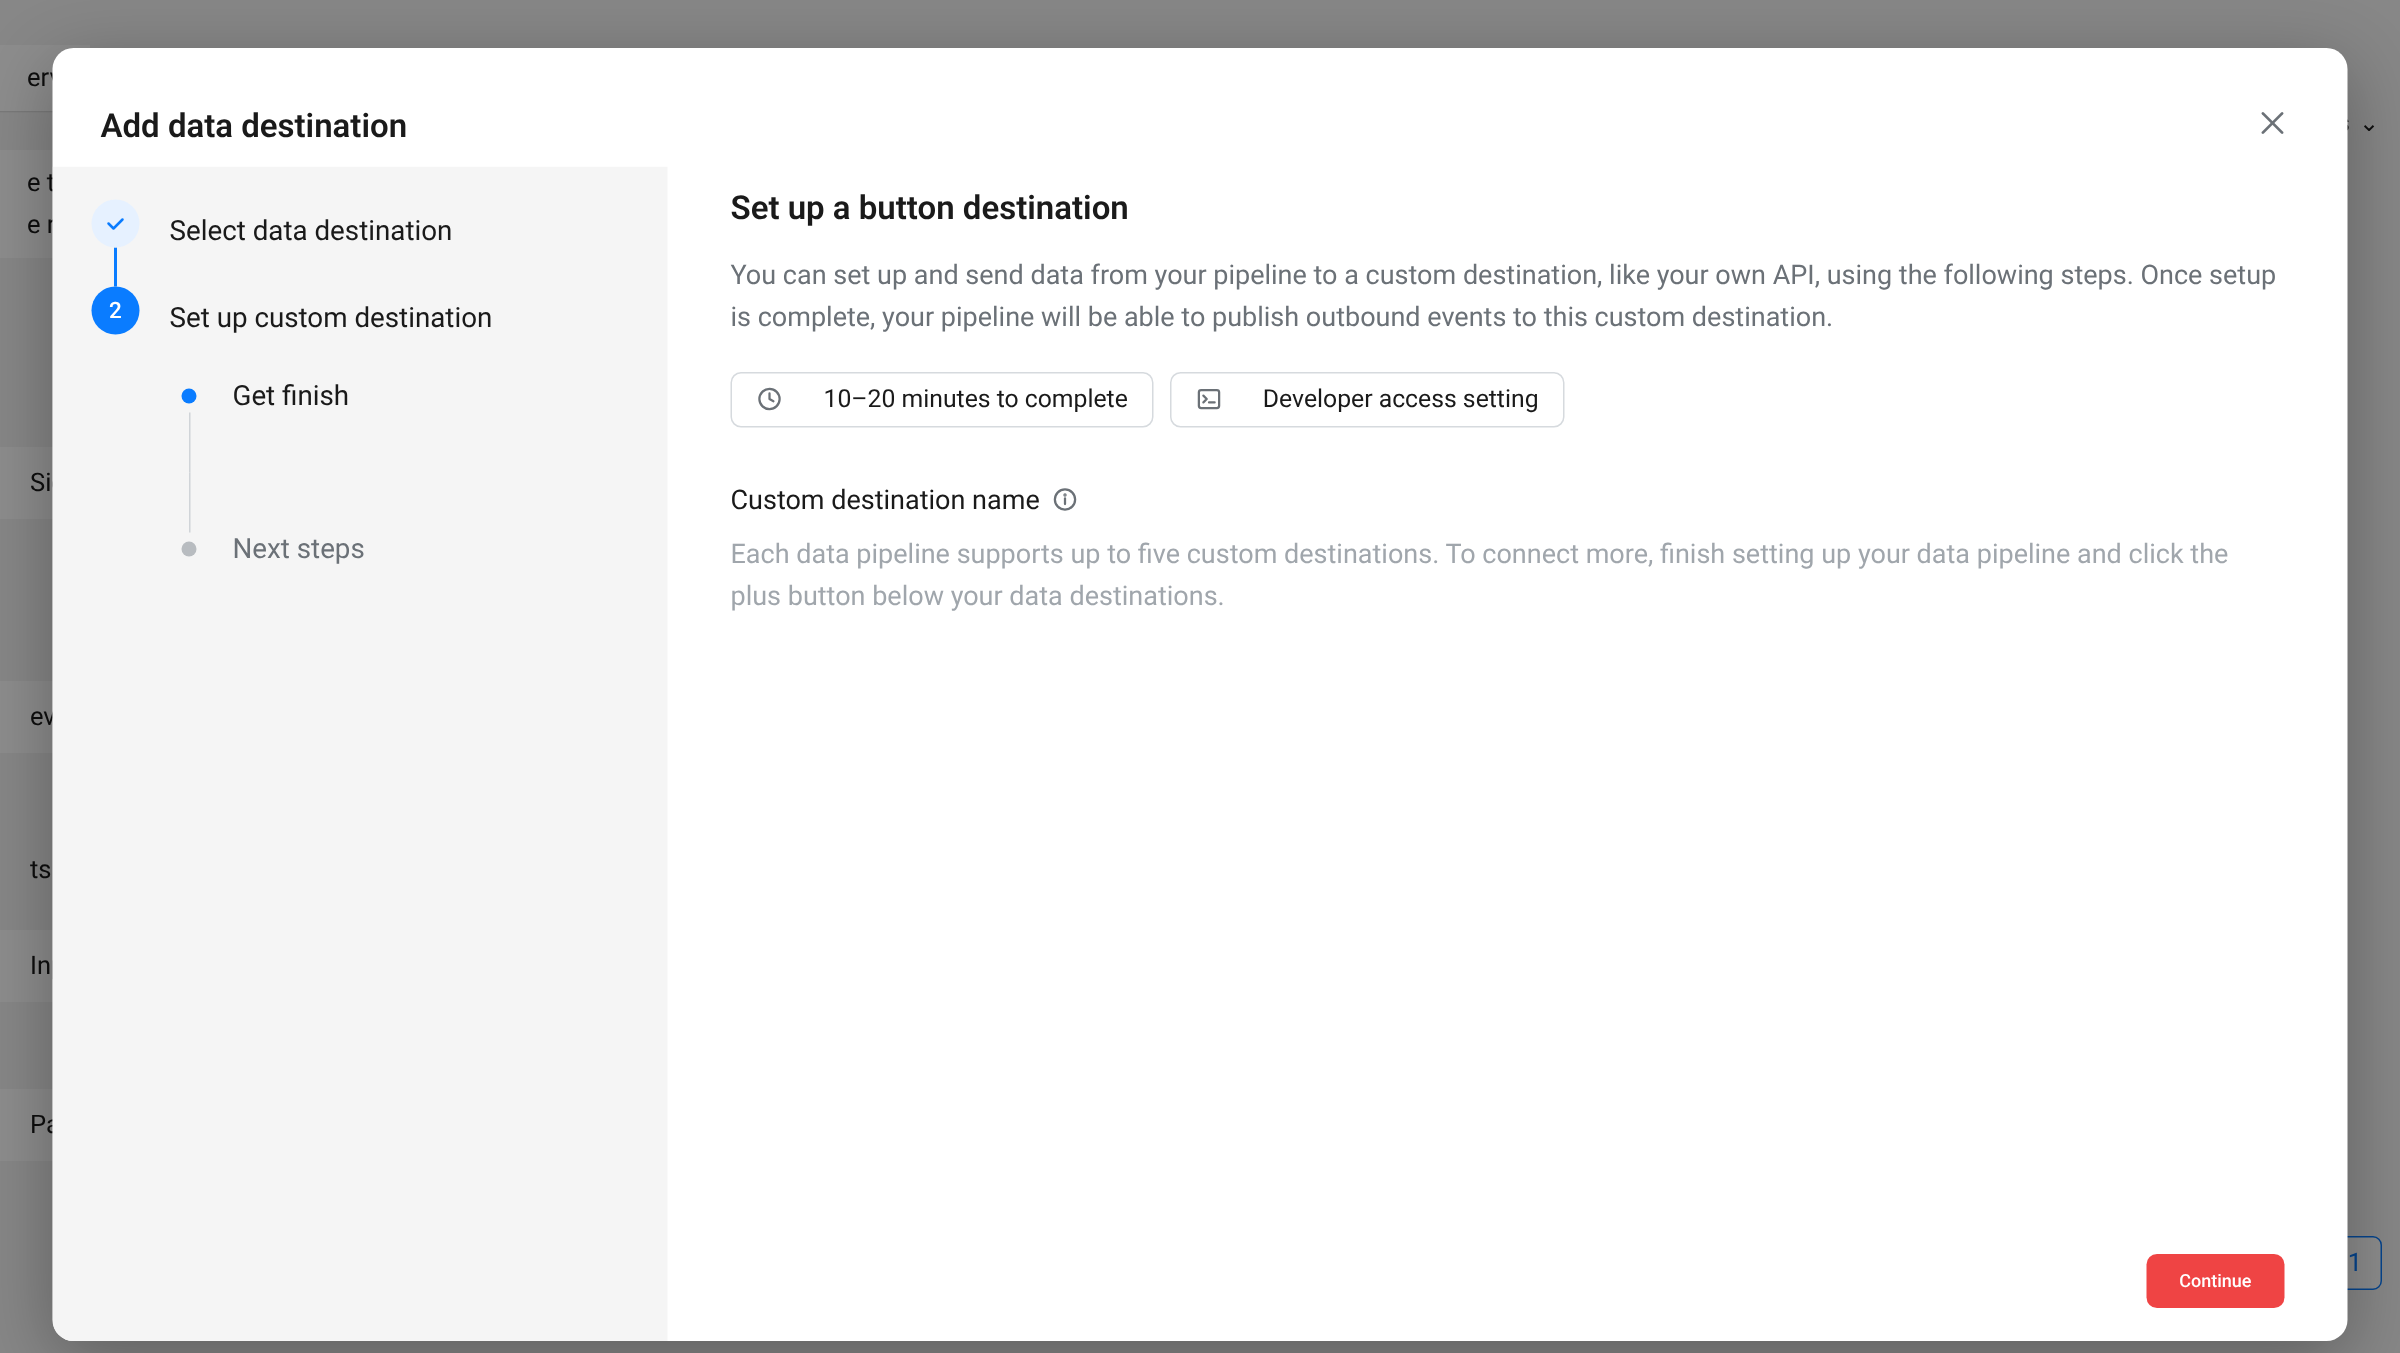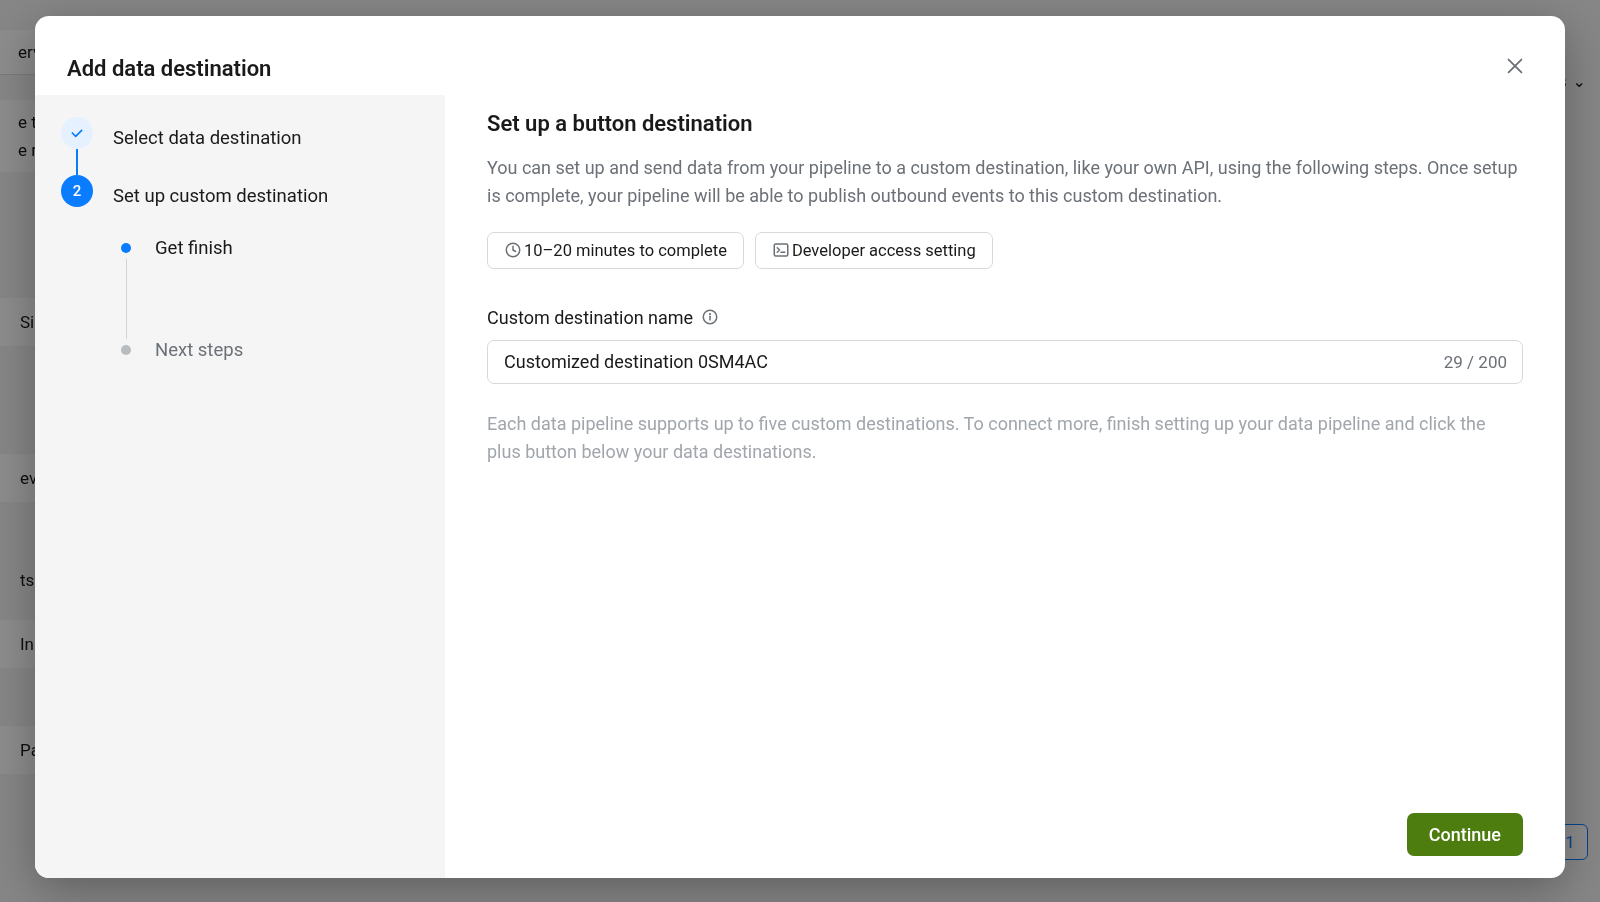--- a/index.html
+++ b/index.html
@@ -74,21 +74,21 @@
     }
 
     
     .modal-overlay {
       position: absolute;
       inset: 0;
       background: rgba(0,0,0,0.35);
       display: flex;
       align-items: flex-start;
       justify-content: center;
-      padding-top: 16px;
+      padding-top: 32px;
     }
     .modal {
       width: 1530px;
       height: 862px;
       background: #fff;
       border-radius: 14px;
       display: flex;
       flex-direction: column;
       position: relative;
       overflow: hidden;
@@ -216,21 +216,21 @@
       margin-bottom: 22px;
     }
     .badges {
       display: flex;
       gap: 11px;
       margin-bottom: 38px;
     }
     .badge {
       display: inline-flex;
       align-items: center;
-      gap: 2px;
+      gap: 27px;
       border: 1px solid #d6dade;
       border-radius: 7px;
       padding: 8px 16px;
       font-size: 16.5px;
       color: #1a1a1a;
     }
     .badge svg {
       width: 18px;
       height: 18px;
       color: #6b7177;
@@ -276,26 +276,26 @@
       font-size: 18px;
       line-height: 1.55;
       color: #a0a6ac;
     }
     .footer {
       position: absolute;
       right: 42px;
       bottom: 22px;
     }
     .btn-primary {
-      background: #4d7c0f;
+      background: #ef4444;
       color: #fff;
       border: none;
       border-radius: 7px;
       padding: 11px 22px;
-      font-size: 18px;
+      font-size: 12px;
       font-weight: 500;
       cursor: pointer;
       font-family: inherit;
     }
   </style>
 </head>
 <body>
 
 <div class="bg-page">
   <div class="bg-strip" style="top:30px;">ervi</div>
@@ -382,24 +382,20 @@
 
         <div class="field-label">
           <span>Custom destination name</span>
           <svg viewBox="0 0 24 24" fill="none" stroke="currentColor" stroke-width="2" stroke-linecap="round">
               <circle cx="12" cy="12" r="9"></circle>
               <line x1="12" y1="11" x2="12" y2="16"></line>
               <circle cx="12" cy="8" r="0.5" fill="currentColor"></circle>
             </svg>
         </div>
 
-        <div class="input-wrap">
-          <input type="text" class="text-input" value="Customized destination 0SM4AC" style="">
-          <div class="char-count">29 / 200</div>
-        </div>
 
         <div class="help-text">Each data pipeline supports up to five custom destinations. To connect more, finish setting up your data pipeline and click the plus button below your data destinations.</div>
 
         <div class="footer">
           <button class="btn-primary">Continue</button>
         </div>
       </div>
 
     </div>
   </div>

